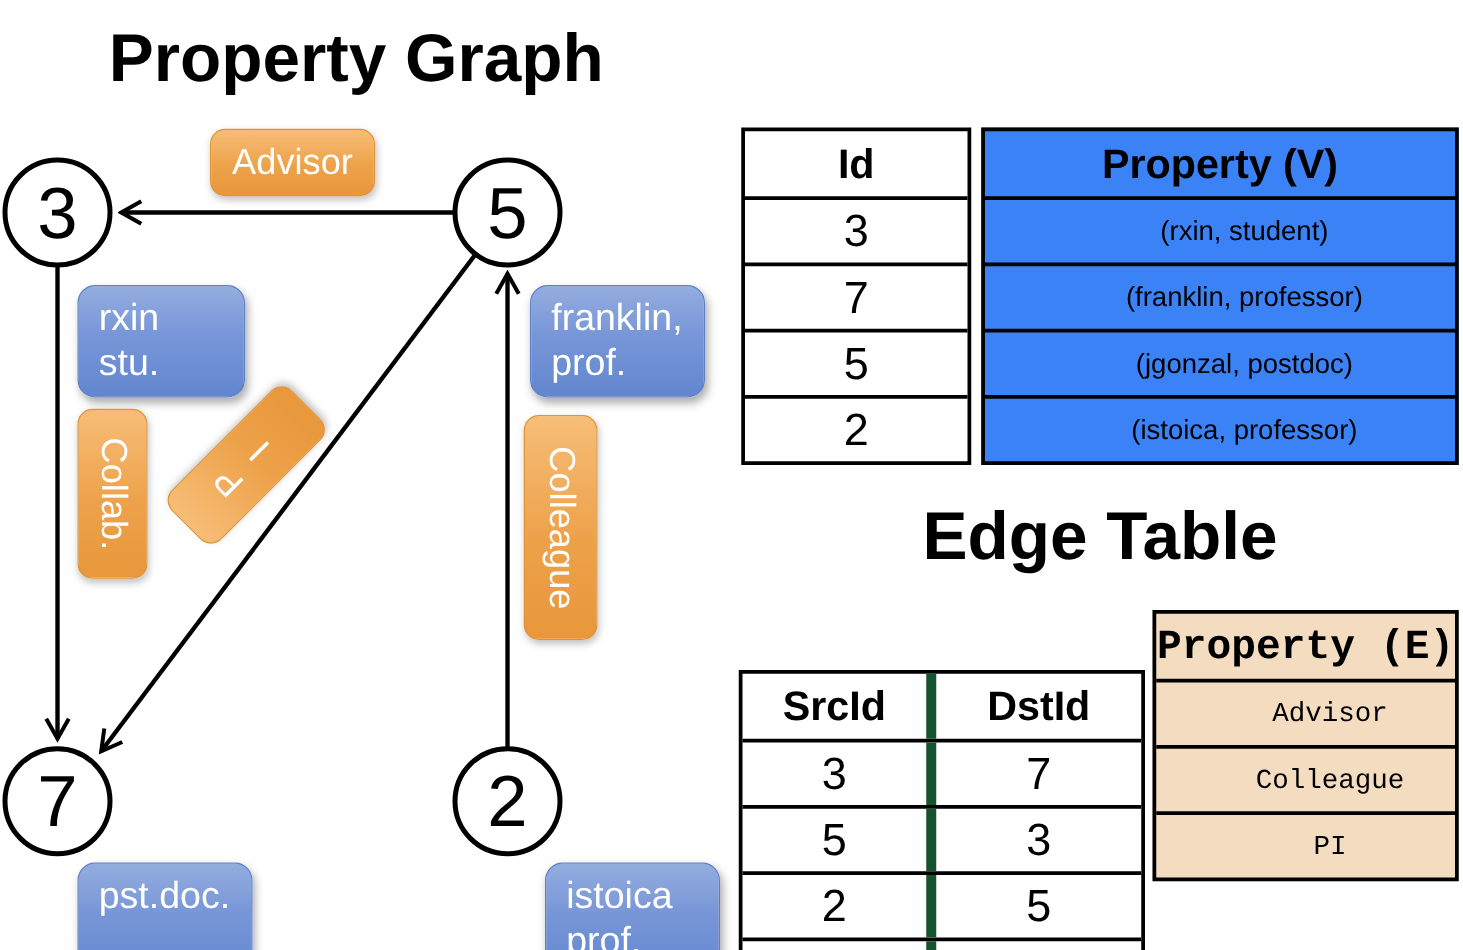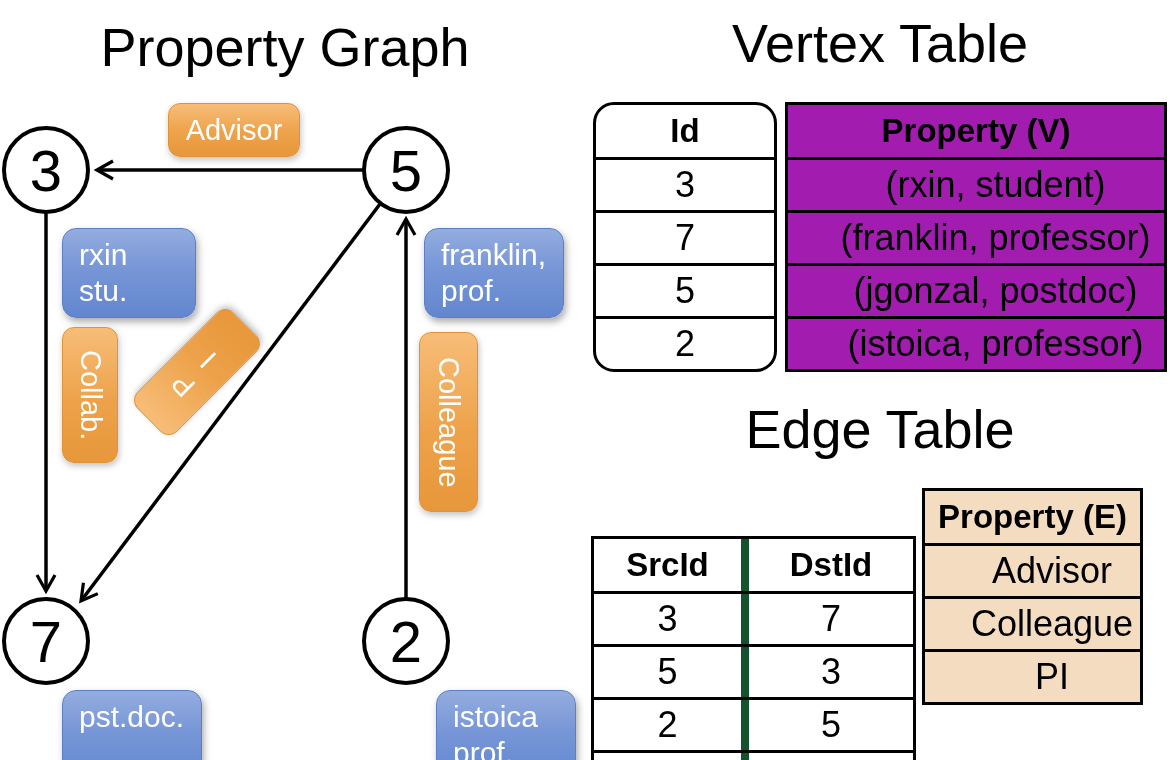--- a/index.html
+++ b/index.html
@@ -2,21 +2,21 @@
 <html><head>
 <meta charset="utf-8">
 <style>
   html,body{margin:0;padding:0;background:#fff;}
   body{width:1170px;height:760px;position:relative;overflow:hidden;
        font-family:"Liberation Sans", sans-serif;color:#000;}
 
   .stage{position:absolute;inset:0;}
 
   
-  .big-title{position:absolute;text-align:center;font-size:54px;font-weight:400;
+  .big-title{position:absolute;text-align:center;font-size:54px;font-weight:700;
              letter-spacing:0px;color:#000;white-space:nowrap;}
   #graph-title{left:0;width:570px;top:16px;}
   #vertex-title{left:590px;width:580px;top:12px;}
   #edge-title{left:590px;width:580px;top:398px;}
 
   
   #edge-svg{position:absolute;left:0;top:0;width:570px;height:760px;}
 
   .node{position:absolute;width:88px;height:88px;box-sizing:border-box;
         border:4px solid #000;border-radius:50%;background:#fff;
@@ -47,27 +47,27 @@
   #label-pi{left:169px;top:304px;width:56px;height:136px;transform:rotate(-135deg);}
   .vtext{writing-mode:vertical-rl;}           
   .vupright{writing-mode:vertical-rl;text-orientation:upright;letter-spacing:3px;}
 
   
   .tcol{position:absolute;box-sizing:border-box;border:3px solid #000;background:#fff;}
   .cell{display:flex;align-items:center;justify-content:center;box-sizing:border-box;}
   .th{height:52px;font-weight:bold;font-size:33px;}
   .td{height:53px;border-top:3px solid #000;}
   .num{font-size:36px;}
-  .val{font-size:36px;padding-left:39px;}
+  .val{font-size:22px;padding-left:39px;}
 
-  #vt-id{left:593px;top:102px;width:184px;border-radius:21px;}
-  #vt-prop{left:785px;top:102px;width:382px;background:#a21caf;}
+  #vt-id{left:593px;top:102px;width:184px;}
+  #vt-prop{left:785px;top:102px;width:382px;background:#3b82f6;}
 
   #et-src-dst{left:591px;top:488px;width:325px;margin-top:48px;}
-  #et-prop{left:922px;top:488px;width:221px;background:#f4dcc0;}
+  #et-prop{left:922px;top:488px;width:245px;background:#f4dcc0;font-family:Liberation Mono, monospace;}
   .row2{display:flex;box-sizing:border-box;}
   .row2 + .row2{border-top:3px solid #000;}
   .row2 .cell{height:52px;border-top:none;}
   .row2 + .row2 .cell{height:50px;}
   .c1{width:147px;}
   .c2{flex:1;border-left:8px solid #14532d;}
 </style>
 </head>
 <body>
 
@@ -122,21 +122,20 @@
   <div id="label-collab" class="elabel">
     <span class="vtext">Collab.</span>
   </div>
   <div id="label-pi" class="elabel">
     <span class="vupright">PI</span>
   </div>
   <div id="label-colleague" class="elabel">
     <span class="vtext">Colleague</span>
   </div>
 
-  <div id="vertex-title" class="big-title">Vertex Table</div>
 
   <div id="vt-id" class="tcol">
     <div class="cell th">Id</div>
     <div class="cell td num">3</div>
     <div class="cell td num">7</div>
     <div class="cell td num">5</div>
     <div class="cell td num">2</div>
   </div>
 
   <div id="vt-prop" class="tcol">

